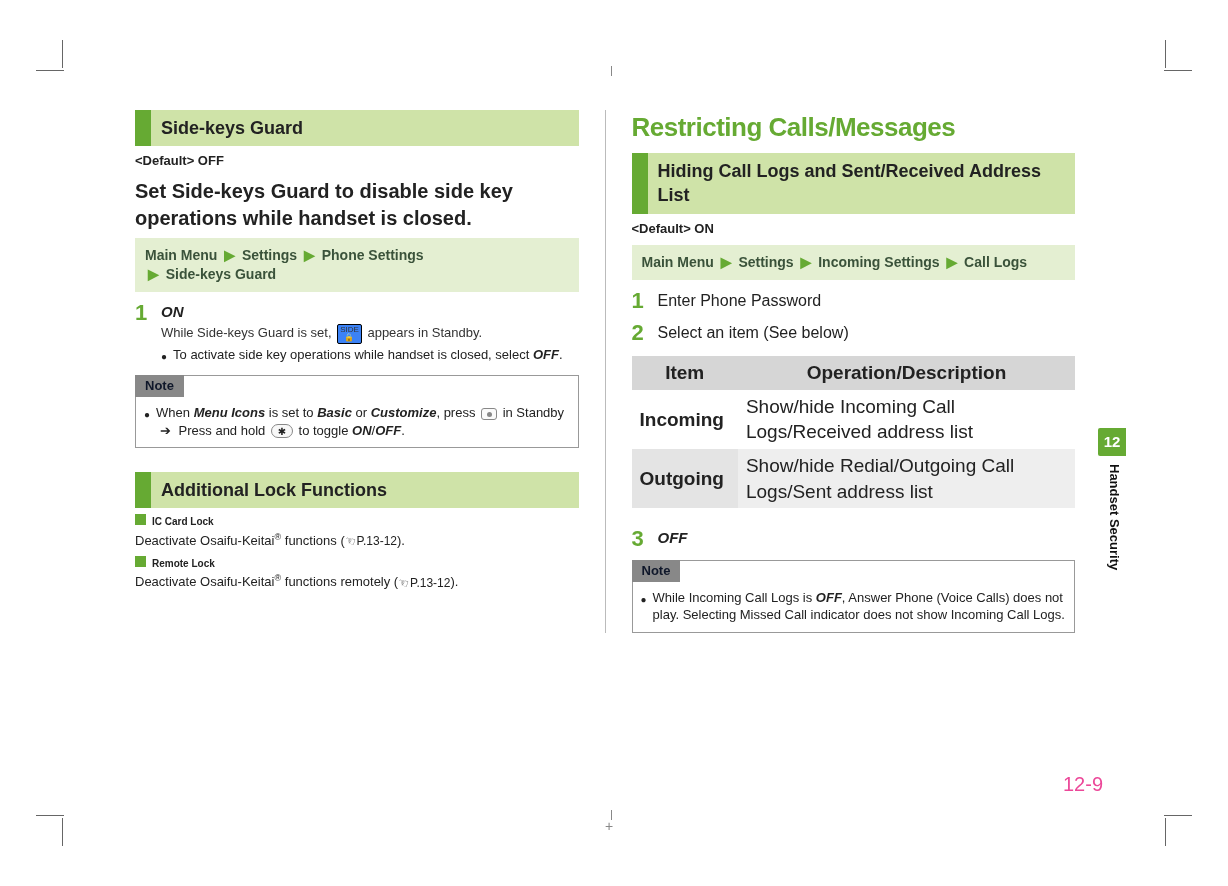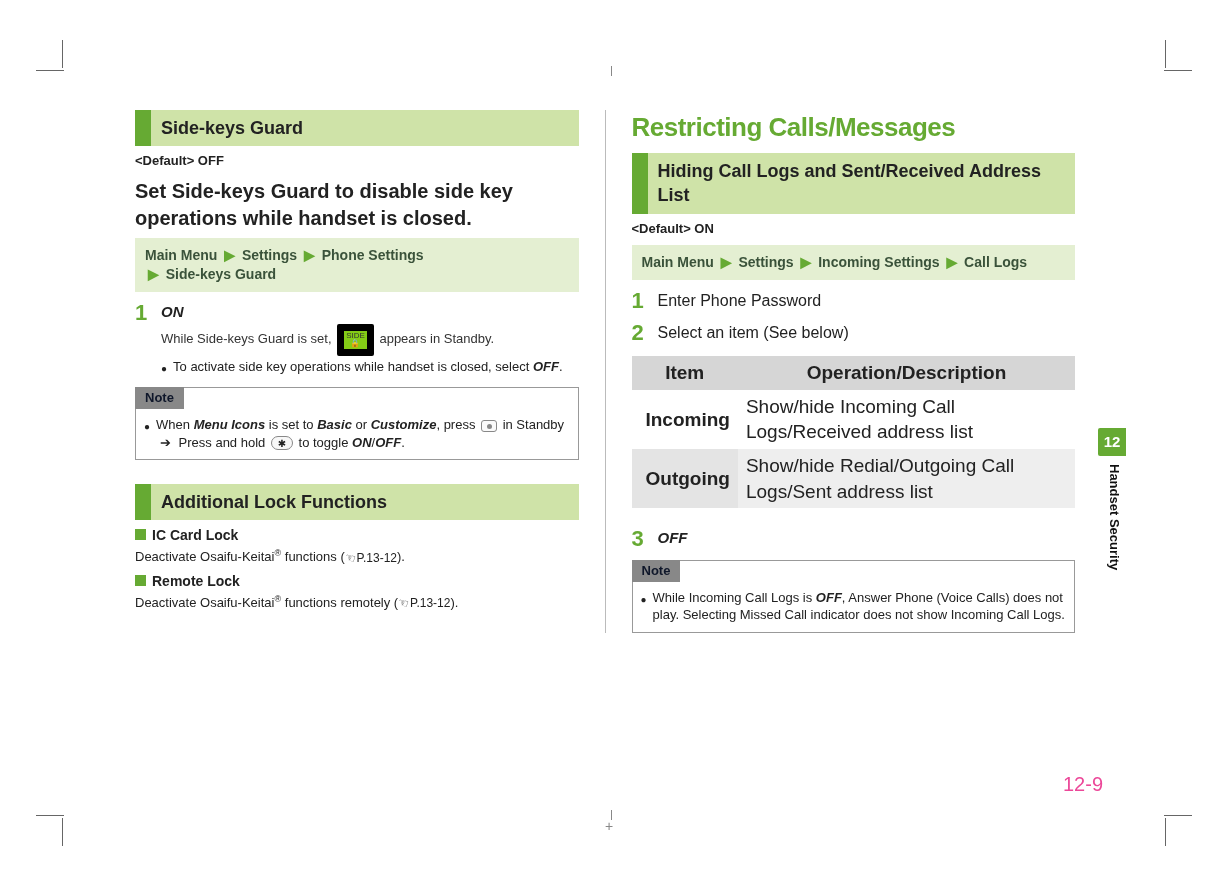--- a/index.html
+++ b/index.html
@@ -86,23 +86,23 @@
   }
   .step-body { flex: 1; }
   .step-head { font-weight: 700; font-style: italic; font-size: 15px; }
 
   .sub { font-size: 13px; color: #333; margin: 2px 0 0 0; }
   .side-icon {
     display: inline-block;
     font-size: 8px; line-height: 1;
     text-align: center;
     vertical-align: middle;
-    border: 7px solid #000000; border-radius: 2px;
+    border: 1px solid #000000; border-radius: 2px;
     padding: 1px 2px;
-    background: #84cc16;
+    background: #3b82f6;
     margin: 0 2px;
   }
   .bullet { list-style: none; padding: 0; margin: 2px 0; font-size: 13px; }
   .bullet li { display: flex; gap: 6px; }
   .bullet li .dot { color: #222; }
   .bullet li .dot::before { content: "●"; font-size: 10px; position: relative; top: 1px; }
 
   .note-box {
     border: 1px solid #999;
     margin-top: 10px;
@@ -137,21 +137,21 @@
     background: #fafafa;
   }
   .center-key::after {
     content: ""; position: absolute;
     top: 3px; left: 5px; width: 5px; height: 5px;
     background: #888; border-radius: 50%;
   }
   .arrow-right { display:inline-block; margin: 0 4px; }
 
   .sq { display:inline-block; width:11px; height:11px; background:#66aa33; margin-right:6px; vertical-align: baseline; }
-  .sub-h { font-weight: 700; font-size: 14px; margin-top: 1px; }
+  .sub-h { font-weight: 700; font-size: 10px; margin-top: 1px; }
   .body-text { font-size: 13px; margin: 2px 0 6px; }
   .page-ref {
     display: inline-block;
     font-size: 12px;
   }
   .page-ref .hand {
     display:inline-block; transform: scaleX(-1) rotate(-15deg); margin-right:1px;
   }
   sup { font-size: 0.7em; }
 
@@ -173,21 +173,21 @@
     background: #d6d6d6;
     font-weight: 700;
     padding: 4px 8px;
     text-align: center;
   }
   table.grid td {
     padding: 4px 8px;
   }
   table.grid tr.alt td { background: #eeeeee; }
   table.grid tr.alt td:first-child { font-weight: 700; background:#e4e4e4; }
-  table.grid tr td:first-child { font-weight: 700; text-align: right; }
+  table.grid tr td:first-child { font-weight: 700; }
 
   .side-tab {
     position: absolute;
     right: 102px; top: 428px;
     width: 28px;
   }
   .side-tab .chip {
     background: #66aa33;
     color: #fff;
     font-weight: 700;

